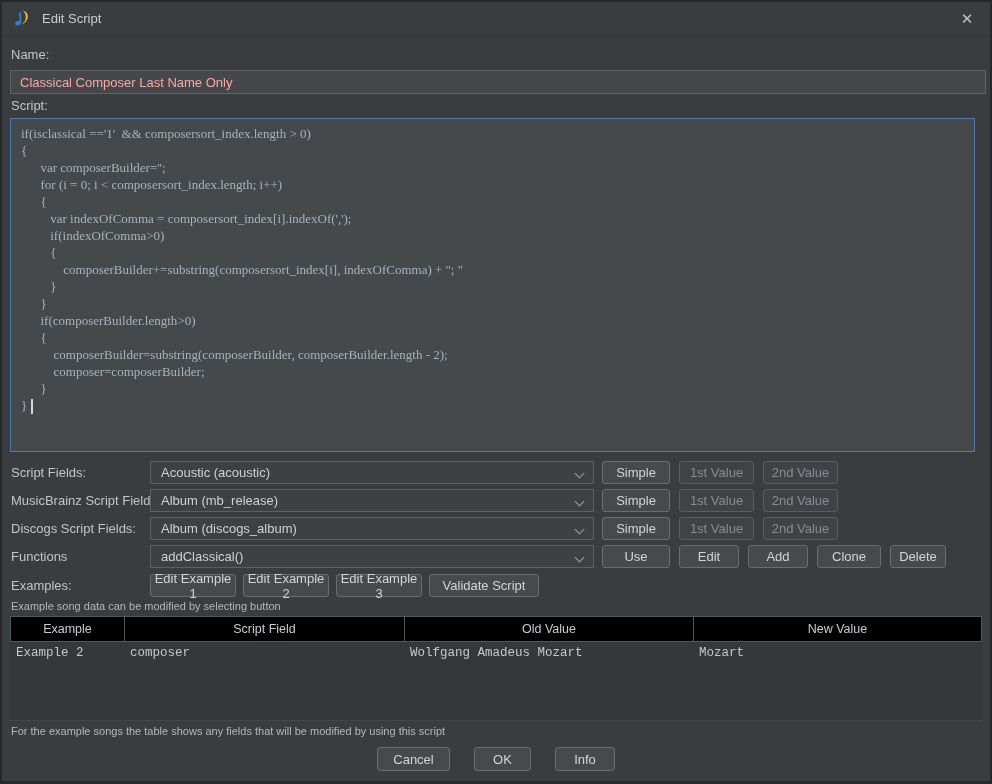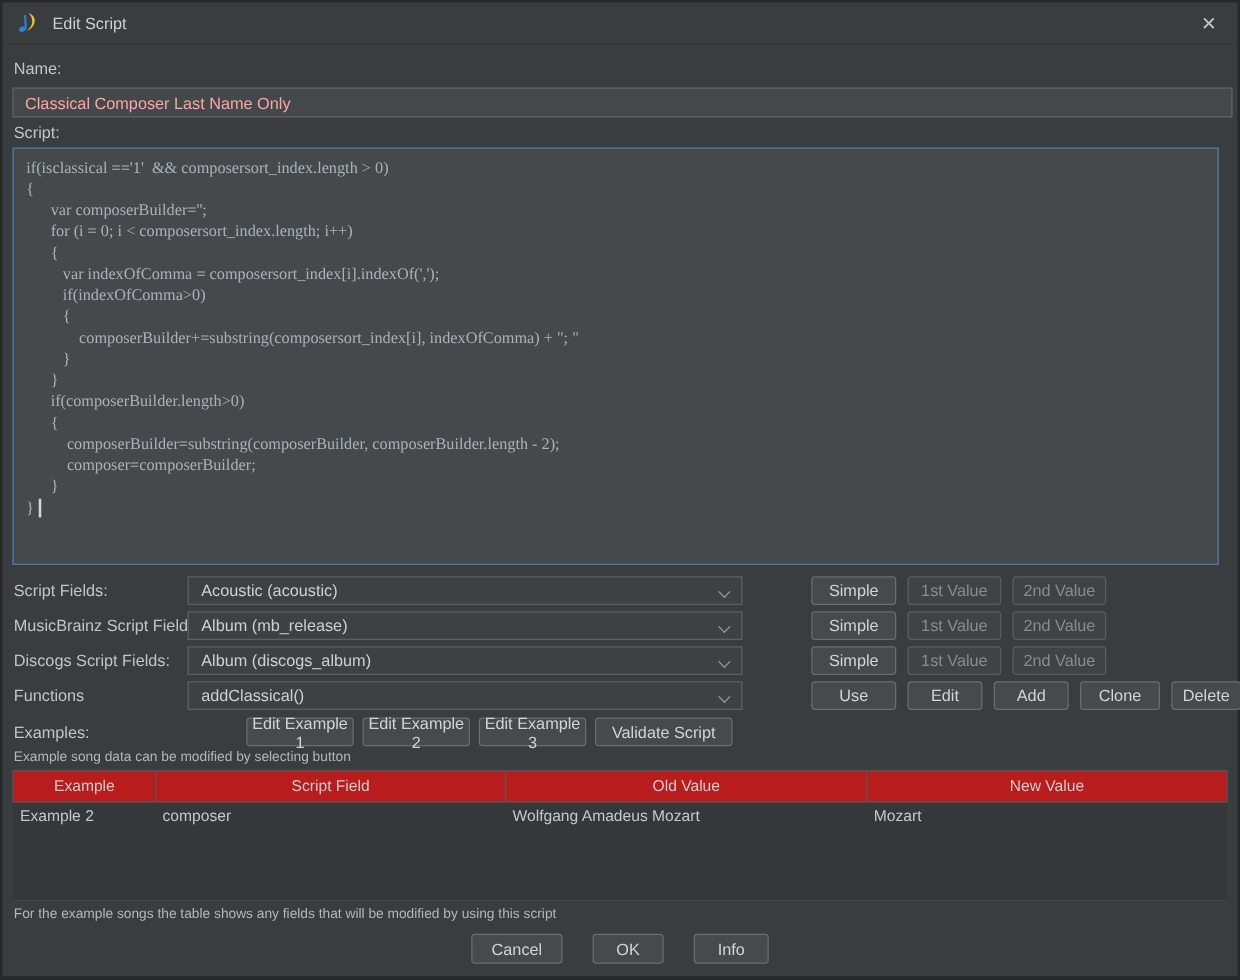--- a/index.html
+++ b/index.html
@@ -74,51 +74,51 @@
   .chev {
     position: absolute; right: 9px; top: 8px;
     width: 8px; height: 8px; pointer-events: none;
   }
   .chev::before {
     content: ""; position: absolute; left: 0; top: 0;
     width: 6px; height: 6px;
     border-right: 1.5px solid #9aa0a4; border-bottom: 1.5px solid #9aa0a4;
     transform: rotate(45deg);
   }
-  .btn-strip { position: absolute; left: 600px; top: 0; display: flex; gap: 9px; margin-left: 47px; }
+  .btn-strip { position: absolute; left: 600px; top: 0; display: flex; gap: 9px; }
   .btn {
     height: 23px;
     background: #474a4d; border: 1px solid #696d70; border-radius: 3px;
     color: #d2d5d7; font-size: 13px; font-family: "Liberation Sans", sans-serif;
     display: flex; align-items: center; justify-content: center;
     cursor: pointer; padding: 0;
   }
   .btn.disabled { background: #404346; border-color: #595d60; color: #888c90; }
   .w68 { width: 68px; } .w75 { width: 75px; } .w72 { width: 60px; }
   .w64 { width: 64px; } .w70 { width: 56px; } .w106 { width: 86px; } .w110 { width: 110px; }
   .w73 { width: 73px; } .w57 { width: 57px; }
   
   .small-note { position: absolute; left: 9px; font-size: 11px; color: #b4b7b9; }
   
   .ex-table {
     position: absolute; left: 8px; top: 614px; width: 972px; height: 105px;
     background: #35383a; border-bottom: 1px solid #44474a;
   }
   .ex-head {
     display: flex; height: 26px;
-    background: #b91c1c;
+    background: #000000;
     border: 1px solid #54575a;
   }
   .ex-head .hcell {
     display: flex; align-items: center; justify-content: center;
     font-size: 12.5px; color: #c9cccf;
     border-right: 1px solid #54575a;
   }
   .ex-head .hcell:last-child { border-right: none; }
-  .ex-row { display: flex; height: 22px; align-items: center; }
+  .ex-row { display: flex; height: 22px; align-items: center; font-family: Liberation Mono, monospace; }
   .ex-row .cell {
     font-size: 12.5px; color: #c5c8ca;
     padding-left: 6px; overflow: hidden; white-space: nowrap;
   }
   .c1 { width: 114px; flex: none; } .c2 { width: 280px; flex: none; }
   .c3 { width: 289px; flex: none; } .c4 { flex: 1; }
   
   .bottom-bar {
     position: absolute; left: 0; right: 0; top: 745px;
     display: flex; justify-content: center; gap: 24px;

